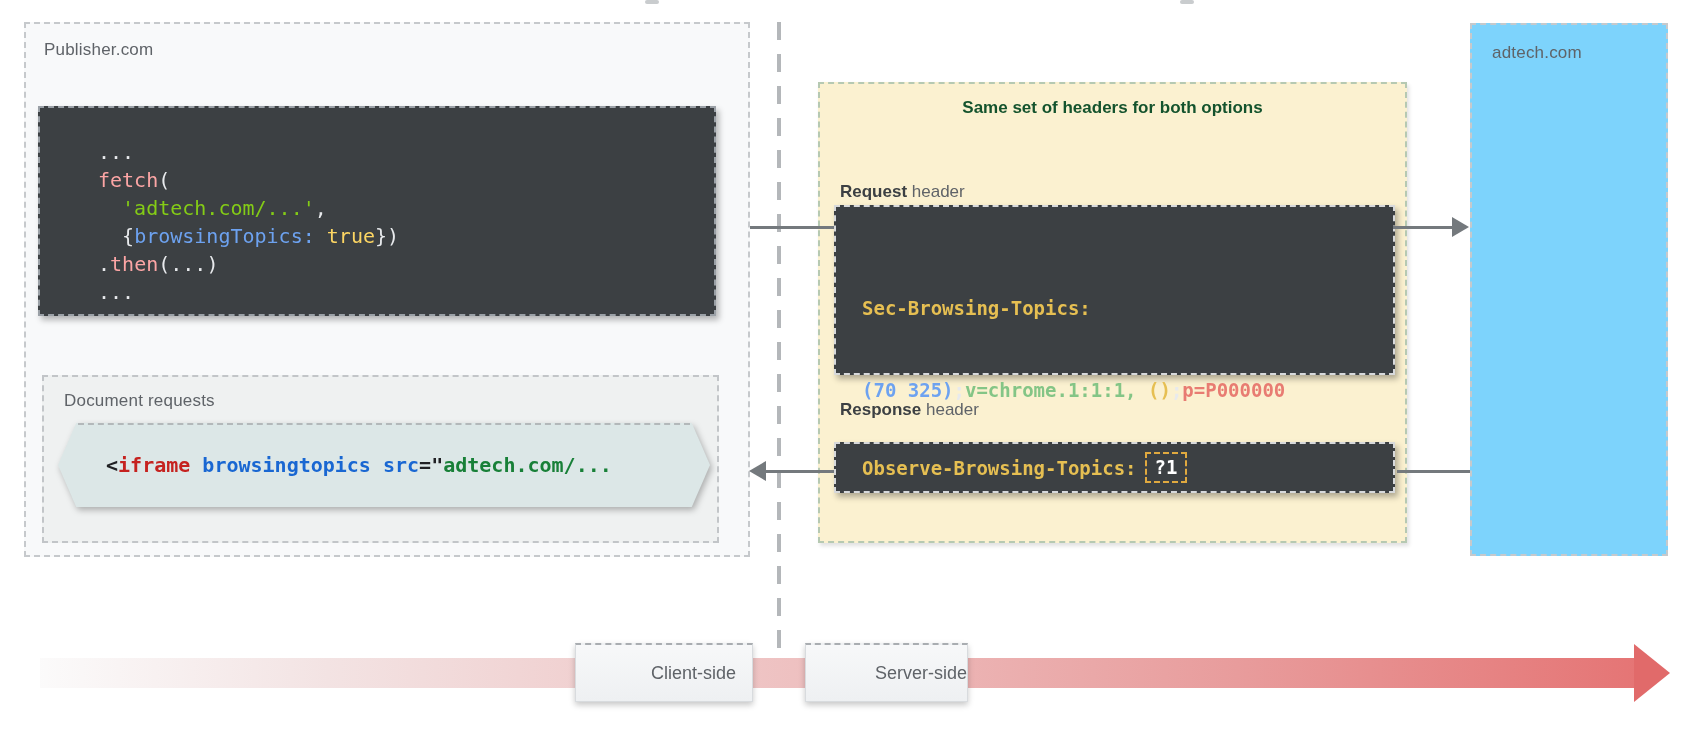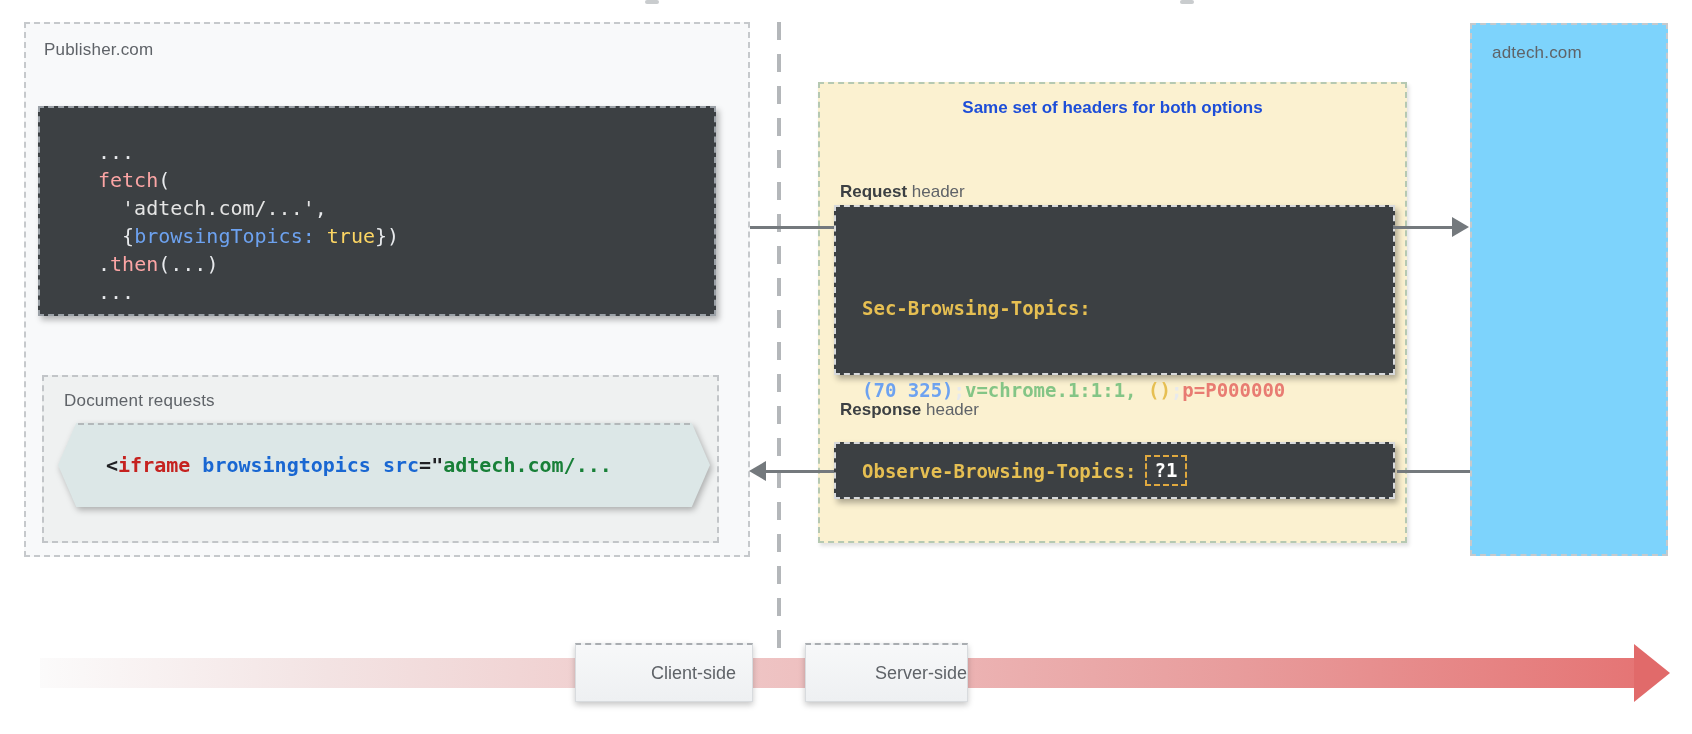--- a/index.html
+++ b/index.html
@@ -22,48 +22,48 @@
                 background:#eff1f1;border:2px dashed #c2c5c8;box-sizing:border-box;}
   .hex-wrap{position:absolute;left:14px;top:46px;width:652px;height:84px;
             filter:drop-shadow(2px 3px 3px rgba(0,0,0,.28));}
   .hex{width:100%;height:100%;background:#dce7e7;position:relative;
        clip-path:polygon(0% 50%,2.8% 0%,97.2% 0%,100% 50%,97.2% 100%,2.8% 100%);
        display:flex;align-items:center;padding-left:48px;box-sizing:border-box;
        font-family:"DejaVu Sans Mono",monospace;font-weight:bold;font-size:20px;white-space:pre;}
   .hex-dash{position:absolute;left:3%;right:3%;top:0;border-top:2px dashed #b3b8ba;}
 
   
-  .tk-w{color:#e8eaed}.tk-pink{color:#fca5a5}.tk-green{color:#e5e5e5}
+  .tk-w{color:#e8eaed}.tk-pink{color:#fca5a5}.tk-green{color:#84cc16}
   .tk-blue{color:#6da2f0}.tk-yellow{color:#fdd663}
   
   .if-dark{color:#202124}.if-red{color:#c5221f}.if-blue{color:#1967d2}.if-green{color:#188038}
   
   .hk-yellow{color:#e6bf52}.hk-blue{color:#6da2f0}.hk-green{color:#84c586}
   .hk-red{color:#e87c72}.hk-w{color:#e8eaed}
 
   
   .separator{position:absolute;left:777px;top:22px;width:4px;height:628px;
              background:repeating-linear-gradient(to bottom,#b4b7ba 0 18px,transparent 18px 32px);}
 
   
   .headers-panel{position:absolute;left:818px;top:82px;width:589px;height:461px;
                  background:#fbf1d0;border:2px dashed #b6c9b2;box-sizing:border-box;
                  box-shadow:2px 3px 4px rgba(0,0,0,.12);}
   .headers-title{position:absolute;left:0;right:0;top:14px;text-align:center;
-                 font-size:17px;font-weight:bold;color:#1d4ed8;}
+                 font-size:17px;font-weight:bold;color:#14532d;}
   .hdr-label{position:absolute;left:20px;font-size:17px;color:#5f6368;}
   .hdr-label b{color:#3c4043;}
   .hdr-label.request{top:86px;margin-top:12px;}
   .hdr-label.response{top:316px;}
   .dark-box{position:absolute;left:14px;background:#3c4043;border:2px dashed #d7d9db;
             box-sizing:border-box;box-shadow:3px 4px 6px rgba(0,0,0,.3);
             font-family:"DejaVu Sans Mono",monospace;font-weight:bold;font-size:19px;white-space:pre;}
   .request-box{top:121px;width:561px;height:170px;padding:46px 26px 0;}
   .request-box .line1{margin-bottom:16px;}
-  .response-box{top:358px;width:561px;height:57px;display:flex;align-items:center;
+  .response-box{top:358px;width:561px;height:51px;display:flex;align-items:center;
                 padding:0 0 0 26px;}
   .value-chip{margin-left:8px;border:2px dashed #e0a93f;padding:2px 8px 3px;color:#ffffff;}
 
   
   .adtech{position:absolute;left:1470px;top:23px;width:198px;height:533px;
           background:#7dd3fc;border:2px dashed #c6c9cc;box-sizing:border-box;}
 
   
   .conn{position:absolute;height:3px;background:#74797d;}
   .ah{position:absolute;width:0;height:0;}

